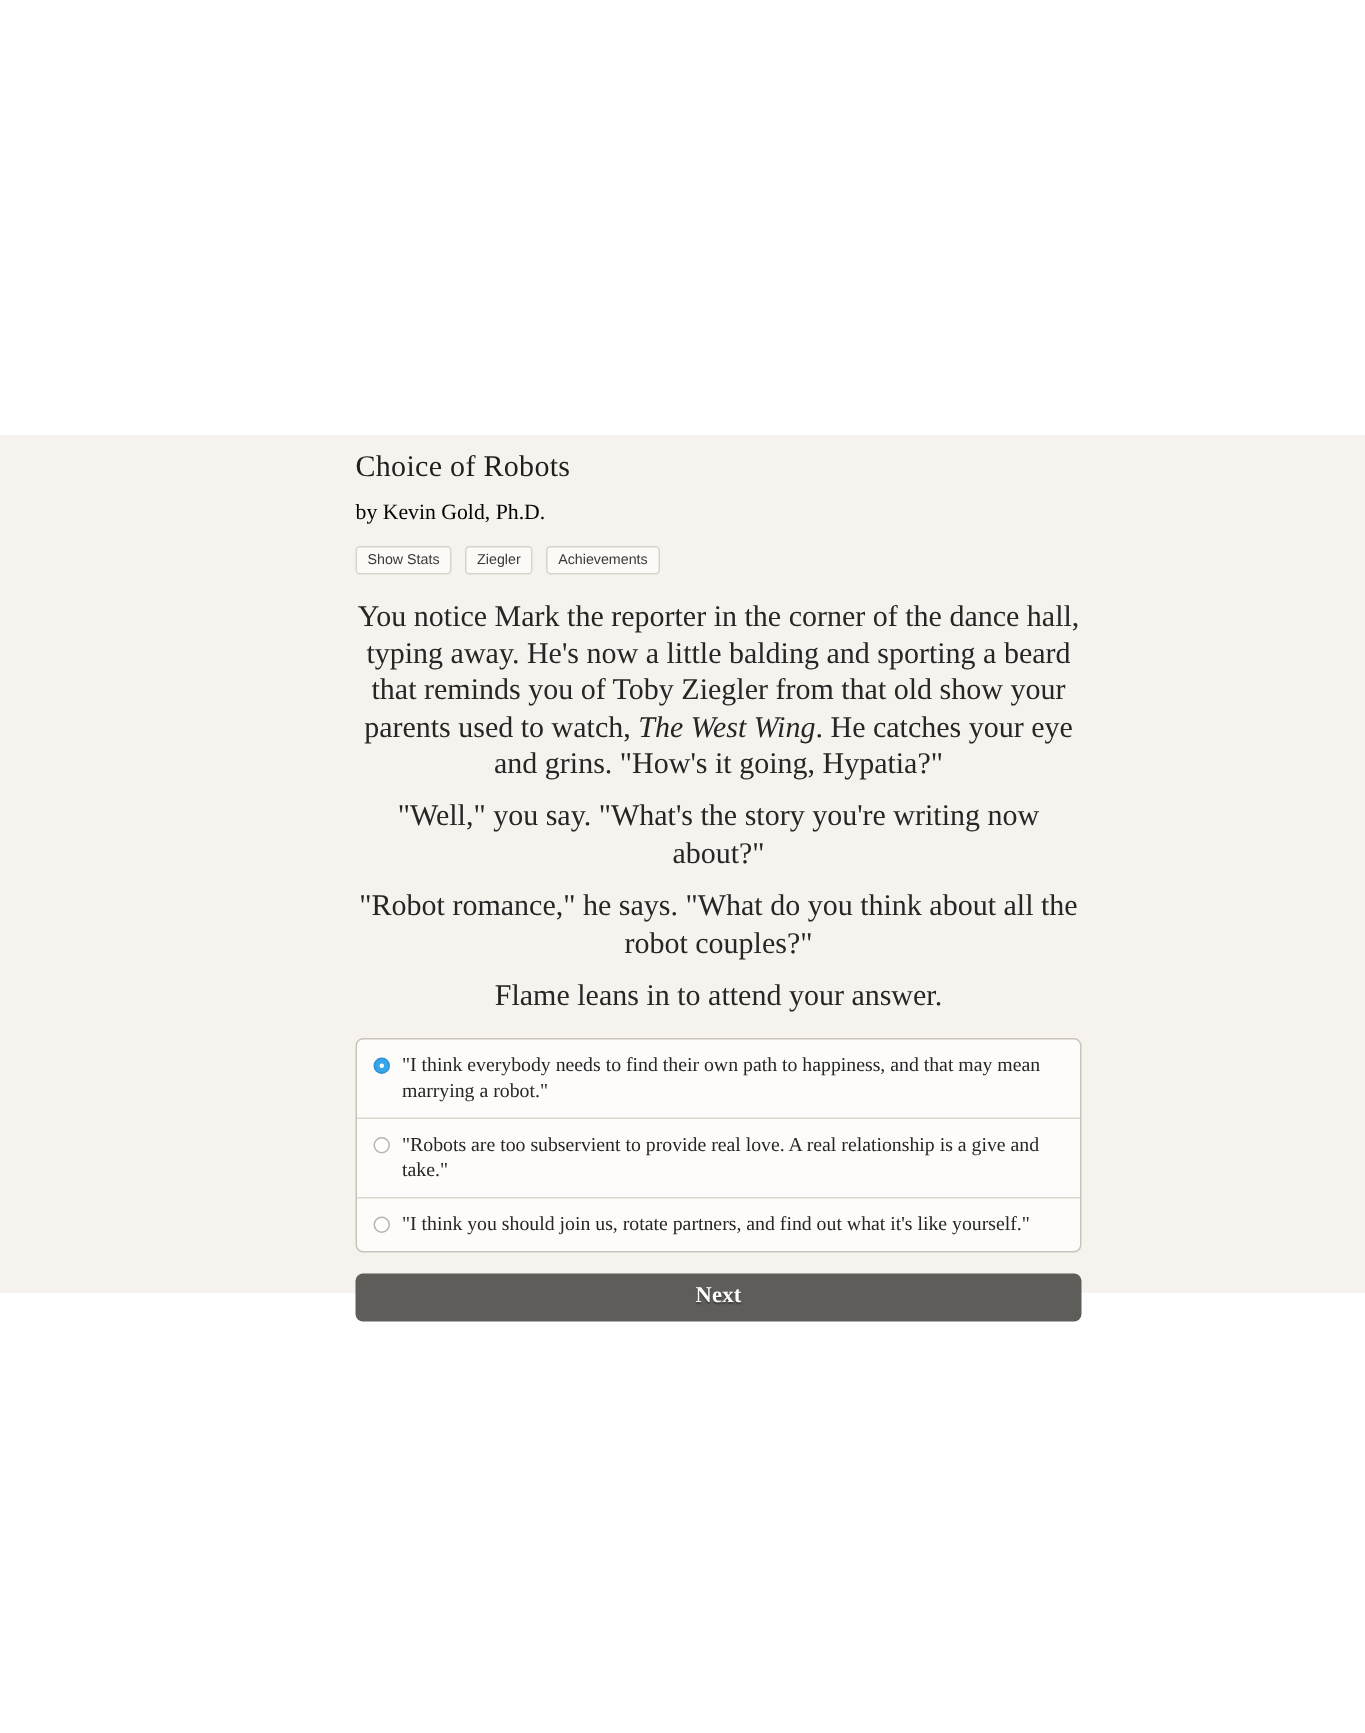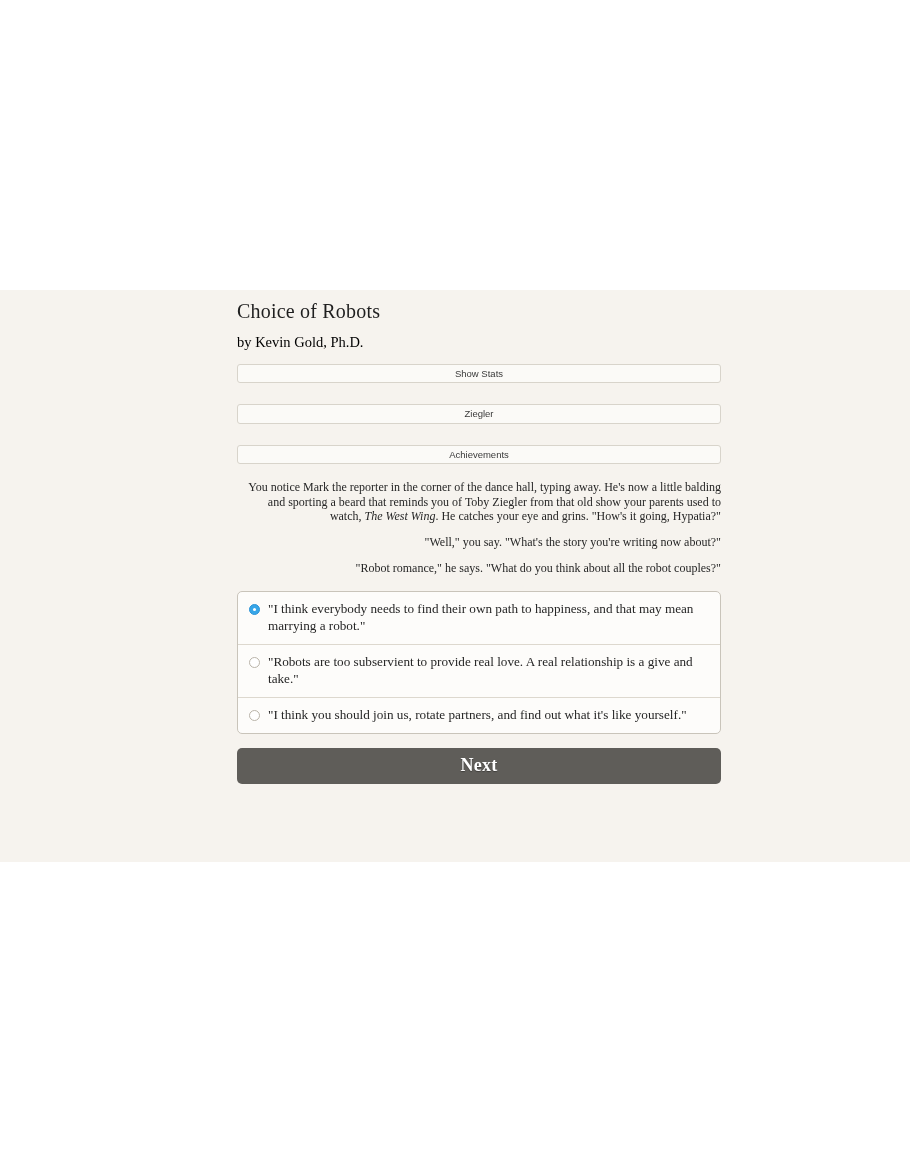--- a/index.html
+++ b/index.html
@@ -37,41 +37,40 @@
     color: #1f1f1f;
     margin: 0 0 11px 0;
   }
   .byline {
     font-size: 14.5px;
     color: #000000;
     margin: 0 0 13px 0;
   }
   .btn-row {
     display: flex;
-    gap: 21px;
+    gap: 9px;
     margin-bottom: 16px;
-    flex-direction: column;
   }
   .small-btn {
     font-family: "Liberation Sans", sans-serif;
     font-size: 9.5px;
     color: #3a3a3a;
     background: #fbfaf7;
     border: 1px solid #d8d4cb;
     border-radius: 3px;
     padding: 3px 7px 3px 7px;
     line-height: 1.2;
     cursor: pointer;
   }
   .para {
-    font-size: 12px;
+    font-size: 20px;
     line-height: 1.22;
     margin: 0 0 11px 0;
     color: #262626;
-    text-align: right;
+    text-align: center;
   }
   .para em { font-style: italic; }
   .choices {
     margin-top: 16px;
     border: 1px solid #c9c4ba;
     border-radius: 5px;
     background: #fdfcfa;
     overflow: hidden;
   }
   .choice {
@@ -116,21 +115,21 @@
   .next-btn {
     display: block;
     width: 100%;
     margin-top: 14px;
     background: #5f5d59;
     color: #ffffff;
     border: none;
     border-radius: 5px;
     padding: 7px 0 8px 0;
     font-family: "Liberation Serif", serif;
-    font-size: 18px;
+    font-size: 15px;
     font-weight: 700;
     text-shadow: 0 1px 1px rgba(0,0,0,0.35);
     cursor: pointer;
     letter-spacing: 0.2px;
   }
 </style>
 </head>
 <body>
 
 <div class="page-band"></div>
@@ -143,20 +142,21 @@
   <div class="btn-row">
     <button class="small-btn">Show Stats</button>
     <button class="small-btn">Ziegler</button>
     <button class="small-btn">Achievements</button>
   </div>
 
   <p class="para"><span>You notice Mark the reporter in the corner of the dance hall, typing away. He's now a little balding and sporting a beard that reminds you of Toby Ziegler from that old show your parents used to watch, </span><em>The West Wing</em><span>. He catches your eye and grins. "How's it going, Hypatia?"</span></p>
 
   <p class="para">"Well," you say. "What's the story you're writing now about?"</p>
   <p class="para">"Robot romance," he says. "What do you think about all the robot couples?"</p>
+  <p class="para">Flame leans in to attend your answer.</p>
 
   <div class="choices">
     <div class="choice">
       <span class="radio selected"></span>
       <span class="choice-label">"I think everybody needs to find their own path to happiness, and that may mean marrying a robot."</span>
     </div>
     <div class="choice">
       <span class="radio"></span>
       <span class="choice-label">"Robots are too subservient to provide real love. A real relationship is a give and take."</span>
     </div>

